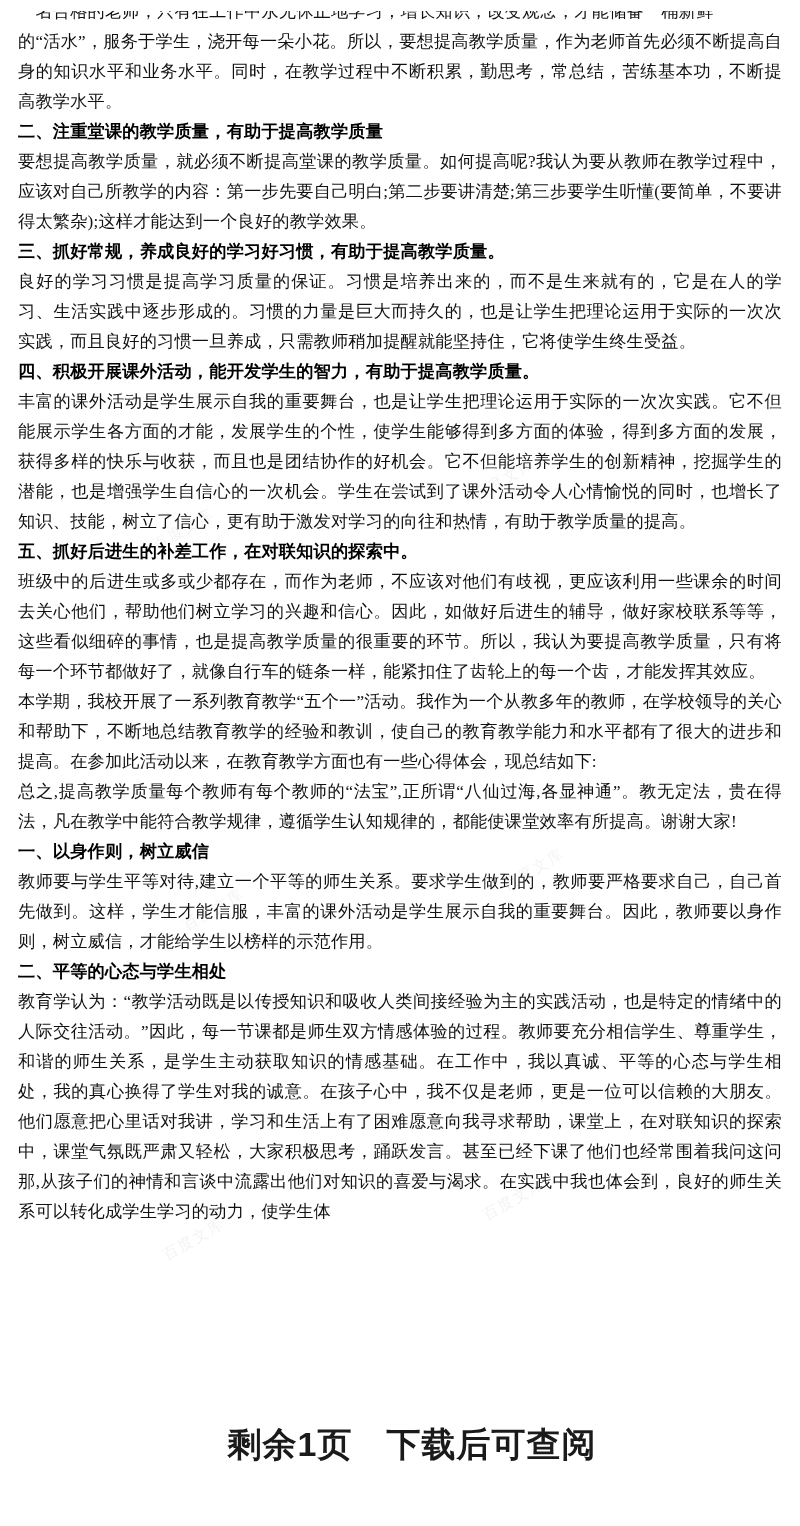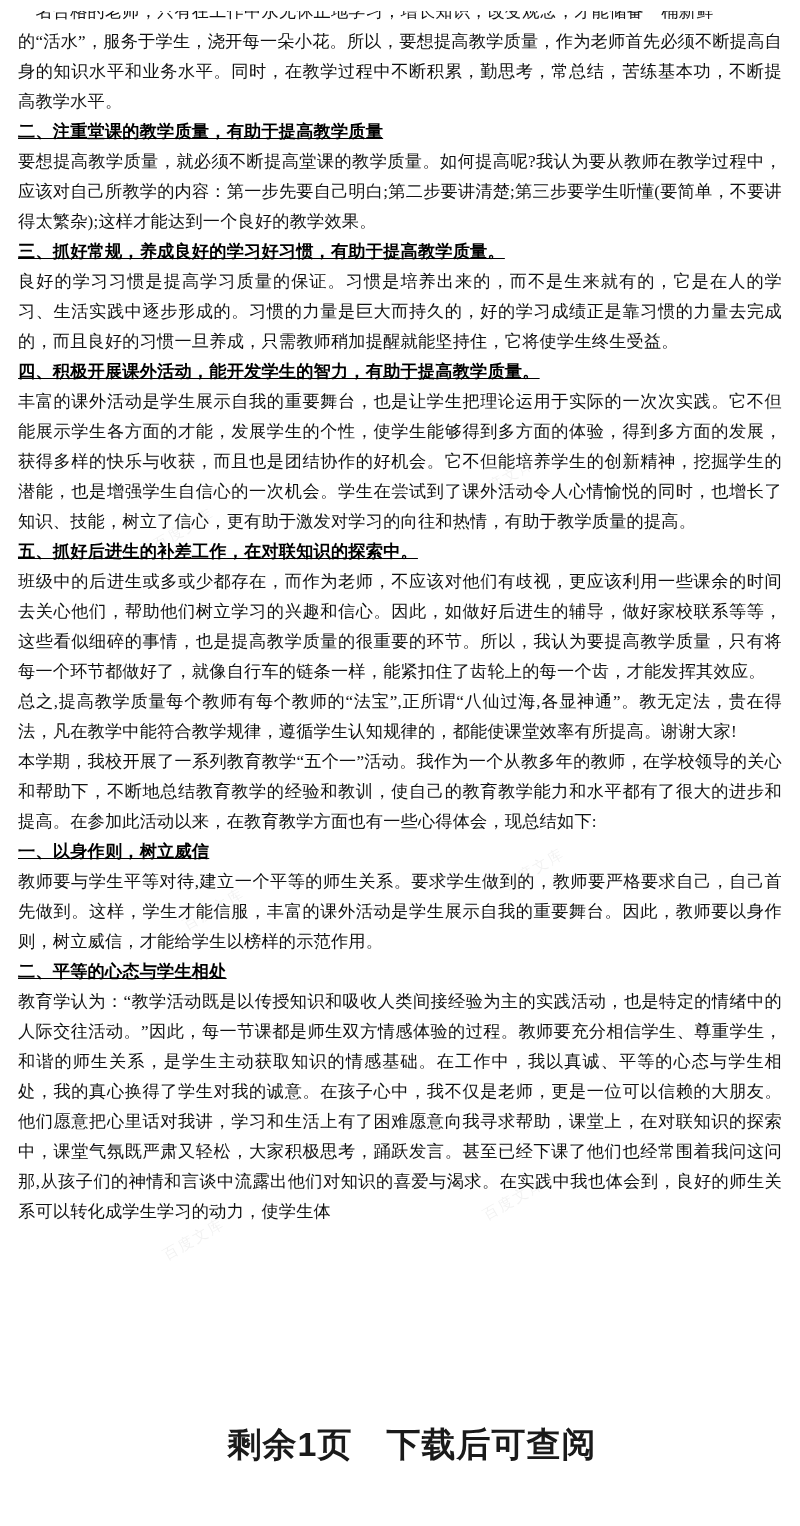--- a/index.html
+++ b/index.html
@@ -34,21 +34,20 @@
     text-justify: inter-ideograph;
     color: #111111;
   }
   p.heading {
     margin: 0;
     font-size: 17.2px;
     line-height: 30px;
     font-weight: bold;
     letter-spacing: 0.2px;
     color: #000000;
-    text-decoration: underline;
   }
   .clip-top {
     height: 16px;
     overflow: hidden;
     position: relative;
   }
   .clip-top p.para {
     position: relative;
     top: -14px;
   }
@@ -94,27 +93,27 @@
 
   <div class="clip-top">
     <p class="para">一名合格的老师，只有在工作中永无休止地学习，增长知识，改变观念，才能储备一桶新鲜</p>
   </div>
 
   <div class="doc-body">
     <p class="para">的“活水”，服务于学生，浇开每一朵小花。所以，要想提高教学质量，作为老师首先必须不断提高自身的知识水平和业务水平。同时，在教学过程中不断积累，勤思考，常总结，苦练基本功，不断提高教学水平。</p>
     <p class="heading">二、注重堂课的教学质量，有助于提高教学质量</p>
     <p class="para">要想提高教学质量，就必须不断提高堂课的教学质量。如何提高呢?我认为要从教师在教学过程中，应该对自己所教学的内容：第一步先要自己明白;第二步要讲清楚;第三步要学生听懂(要简单，不要讲得太繁杂);这样才能达到一个良好的教学效果。</p>
     <p class="heading">三、抓好常规，养成良好的学习好习惯，有助于提高教学质量。</p>
-    <p class="para">良好的学习习惯是提高学习质量的保证。习惯是培养出来的，而不是生来就有的，它是在人的学习、生活实践中逐步形成的。习惯的力量是巨大而持久的，好的学习成绩正是靠习惯的力量去完成的，而且良好的习惯一旦养成，只需教师稍加提醒就能坚持住，它将使学生终生受益。</p>
+    <p class="para">良好的学习习惯是提高学习质量的保证。习惯是培养出来的，而不是生来就有的，它是在人的学习、生活实践中逐步形成的。习惯的力量是巨大而持久的，也是让学生把理论运用于实际的一次次实践，而且良好的习惯一旦养成，只需教师稍加提醒就能坚持住，它将使学生终生受益。</p>
     <p class="heading">四、积极开展课外活动，能开发学生的智力，有助于提高教学质量。</p>
     <p class="para">丰富的课外活动是学生展示自我的重要舞台，也是让学生把理论运用于实际的一次次实践。它不但能展示学生各方面的才能，发展学生的个性，使学生能够得到多方面的体验，得到多方面的发展，获得多样的快乐与收获，而且也是团结协作的好机会。它不但能培养学生的创新精神，挖掘学生的潜能，也是增强学生自信心的一次机会。学生在尝试到了课外活动令人心情愉悦的同时，也增长了知识、技能，树立了信心，更有助于激发对学习的向往和热情，有助于教学质量的提高。</p>
     <p class="heading">五、抓好后进生的补差工作，在对联知识的探索中。</p>
     <p class="para">班级中的后进生或多或少都存在，而作为老师，不应该对他们有歧视，更应该利用一些课余的时间去关心他们，帮助他们树立学习的兴趣和信心。因此，如做好后进生的辅导，做好家校联系等等，这些看似细碎的事情，也是提高教学质量的很重要的环节。所以，我认为要提高教学质量，只有将每一个环节都做好了，就像自行车的链条一样，能紧扣住了齿轮上的每一个齿，才能发挥其效应。</p>
+    <p class="para">本学期，我校开展了一系列教育教学“五个一”活动。我作为一个从教多年的教师，在学校领导的关心和帮助下，不断地总结教育教学的经验和教训，使自己的教育教学能力和水平都有了很大的进步和提高。在参加此活动以来，在教育教学方面也有一些心得体会，现总结如下:</p>
     <p class="para">总之,提高教学质量每个教师有每个教师的“法宝”,正所谓“八仙过海,各显神通”。教无定法，贵在得法，凡在教学中能符合教学规律，遵循学生认知规律的，都能使课堂效率有所提高。谢谢大家!</p>
-    <p class="para">本学期，我校开展了一系列教育教学“五个一”活动。我作为一个从教多年的教师，在学校领导的关心和帮助下，不断地总结教育教学的经验和教训，使自己的教育教学能力和水平都有了很大的进步和提高。在参加此活动以来，在教育教学方面也有一些心得体会，现总结如下:</p>
     <p class="heading">一、以身作则，树立威信</p>
     <p class="para">教师要与学生平等对待,建立一个平等的师生关系。要求学生做到的，教师要严格要求自己，自己首先做到。这样，学生才能信服，丰富的课外活动是学生展示自我的重要舞台。因此，教师要以身作则，树立威信，才能给学生以榜样的示范作用。</p>
     <p class="heading">二、平等的心态与学生相处</p>
     <p class="para">教育学认为：“教学活动既是以传授知识和吸收人类间接经验为主的实践活动，也是特定的情绪中的人际交往活动。”因此，每一节课都是师生双方情感体验的过程。教师要充分相信学生、尊重学生，和谐的师生关系，是学生主动获取知识的情感基础。在工作中，我以真诚、平等的心态与学生相处，我的真心换得了学生对我的诚意。在孩子心中，我不仅是老师，更是一位可以信赖的大朋友。他们愿意把心里话对我讲，学习和生活上有了困难愿意向我寻求帮助，课堂上，在对联知识的探索中，课堂气氛既严肃又轻松，大家积极思考，踊跃发言。甚至已经下课了他们也经常围着我问这问那,从孩子们的神情和言谈中流露出他们对知识的喜爱与渴求。在实践中我也体会到，良好的师生关系可以转化成学生学习的动力，使学生体</p>
   </div>
 
   <div class="watermark wm1">百度文库</div>
   <div class="watermark wm2">百度文库</div>
   <div class="watermark wm3">百度文库</div>
   <div class="watermark wm4">百度文库</div>

